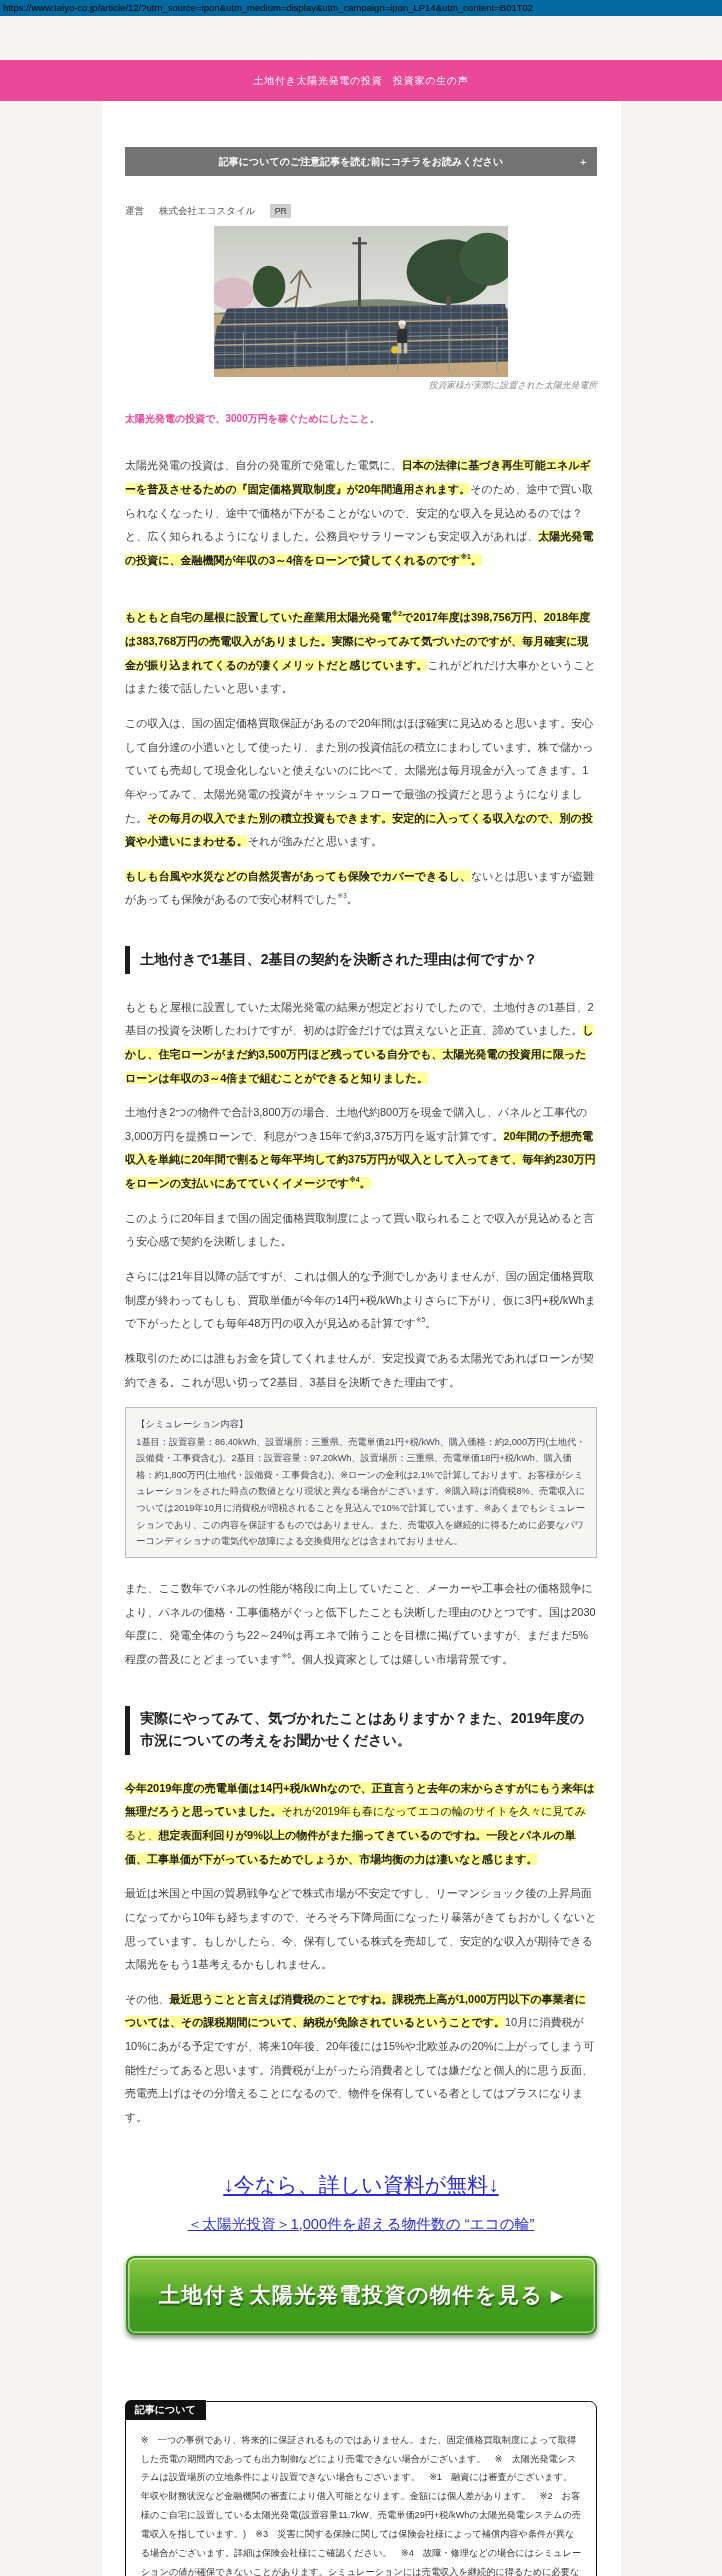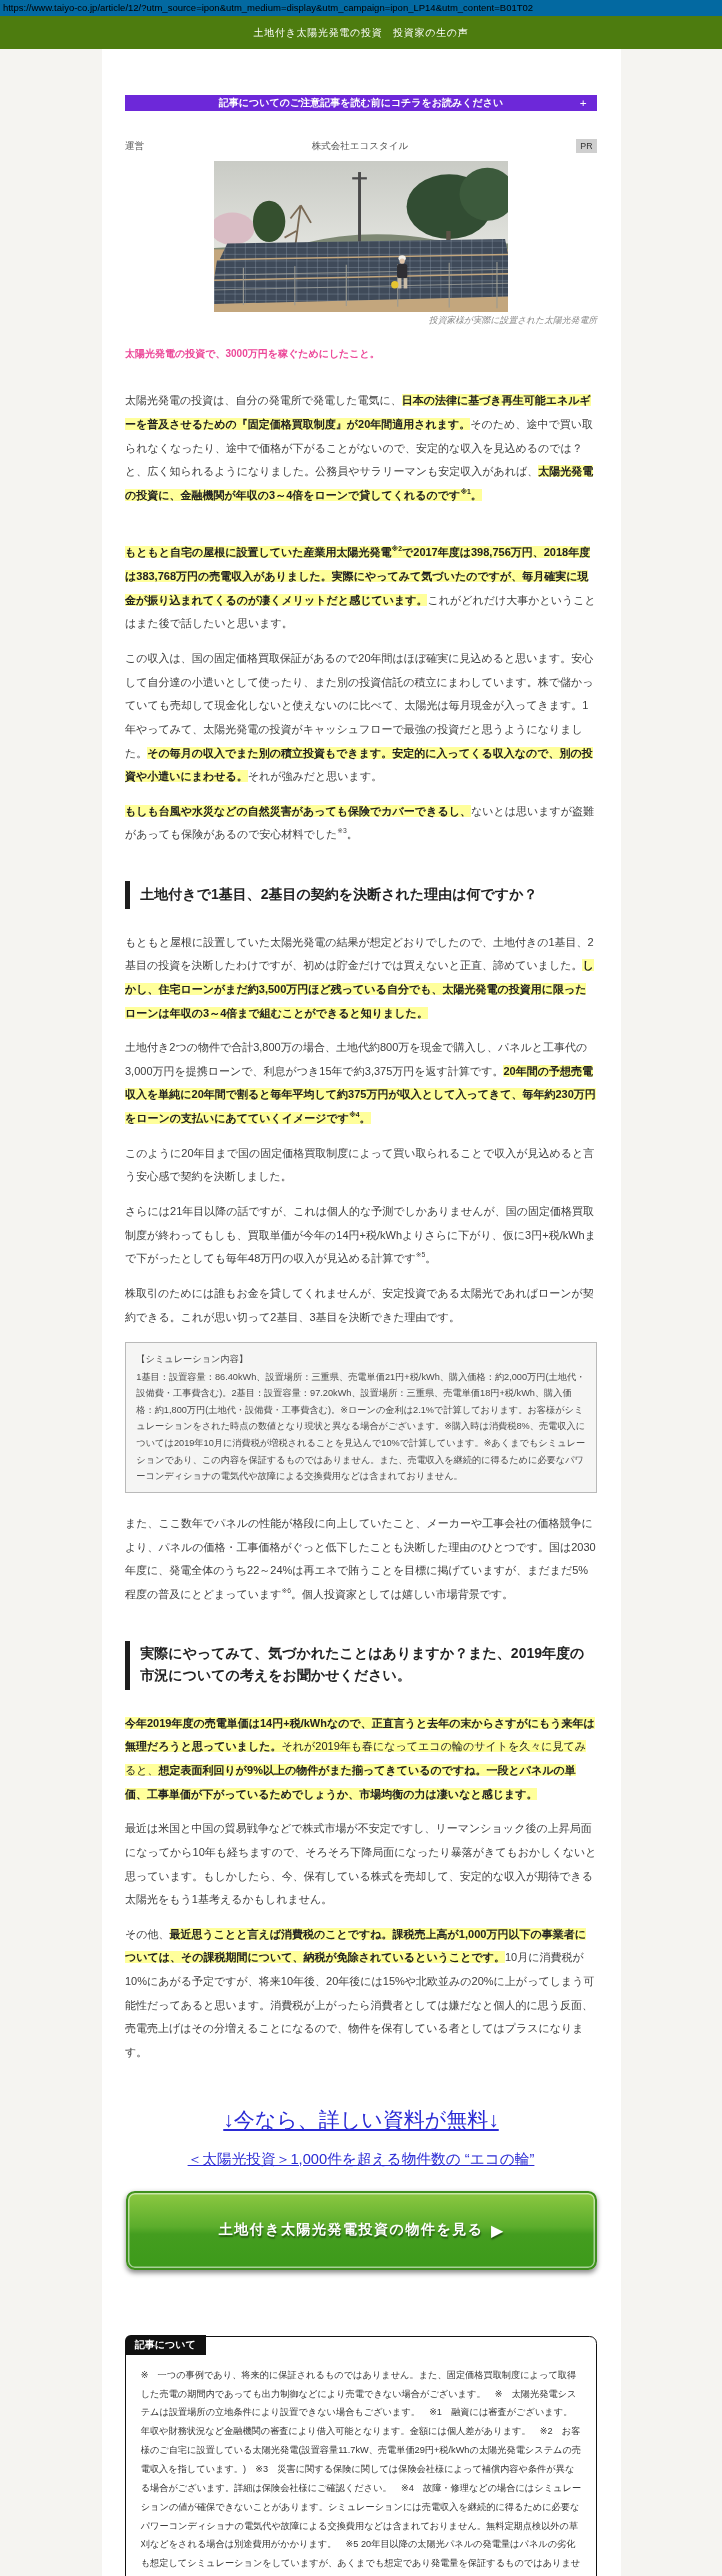--- a/index.html
+++ b/index.html
@@ -6,35 +6,35 @@
   body {
     width:722px; margin:0 auto; background:#f5f4f1;
     font-family:"Liberation Sans","DejaVu Sans",sans-serif;
     color:#3c3c3c;
   }
   .urlbar {
     background:#0369a1; font-size:9.5px; color:#000;
     padding:2.2px 2.9px 2.9px; white-space:nowrap; overflow:hidden;
   }
   .teal-header {
-    background:#4d7c0f; height:33px; display:flex;
-    align-items:center; justify-content:center;
+    background:#ec4899; height:41px; display:flex;
+    align-items:center; justify-content:center;margin-top:44px;
   }
   .teal-header span { color:#fff; font-size:10px; letter-spacing:0.7px; }
   .card {
     width:519px; margin:0 auto; background:#fff;
     padding:46px 23.5px 29px;
   }
   .notice {
-    position:relative; background:#6d28d9; color:#fff; height:16px;
+    position:relative; background:#737373; color:#fff; height:29px;
     display:flex; align-items:center; justify-content:center;
     font-size:10px; font-weight:bold; cursor:pointer; margin-bottom:28px;
   }
   .notice .plus { position:absolute; right:10.3px; top:50%; transform:translateY(-50%); font-weight:normal; font-size:11.8px; }
-  .meta { font-size:9.5px; color:#555; margin-bottom:7.3px; display:flex; align-items:center; gap:24px;justify-content:space-between; }
+  .meta { font-size:9.5px; color:#555; margin-bottom:7.3px; display:flex; align-items:center; gap:15px; }
   .meta .pr { background:#cfcfcf; color:#333; font-size:8.8px; padding:2.2px 4.4px; }
   h1 { font-size:17.6px; line-height:1.45; color:#333; font-weight:bold; margin-bottom:4.4px; }
   .photo-wrap { margin-bottom:20.6px; }
   .photo { width:294px; height:151px; margin:0 auto; display:block; }
   .photo svg { display:block; width:294px; height:151px; }
   .caption { text-align:right; font-size:8.8px; color:#888; margin-top:2.9px;font-style:italic; }
   h2 { font-size:10px; color:#ec4899; font-weight:bold; margin:19px 0 28px; }
   .body-p { font-size:11px; line-height:2.15; margin-bottom:11px; }
   .hl { background:#ffff9b; font-weight:bold; color:#222; }
   .hl.light { font-weight:normal; }
@@ -56,21 +56,21 @@
   .cta2 { font-size:14.7px; margin-bottom:22px; }
   .green-btn {
     display:flex; align-items:center; justify-content:center; gap:7.3px;
     width:471px; height:79px; margin:0 auto;
     background:linear-gradient(#8cc841 0%, #5cad2c 45%, #449d1f 55%, #3d9a1a 100%);
     border:2.2px solid #3f901d; border-radius:8.8px;
     box-shadow:0 2.9px 5.1px rgba(0,0,0,.45), inset 0 0 0 1.5px rgba(255,255,255,.55);
     cursor:pointer;
   }
   .green-btn span {
-    color:#fff; font-size:14px; font-weight:bold; letter-spacing:1.5px;
+    color:#fff; font-size:21px; font-weight:bold; letter-spacing:1.5px;
     text-shadow:0.7px 1.5px 1.5px rgba(0,0,0,.45);
   }
   .green-btn .arrow { font-size:16px; letter-spacing:0; }
   .notes {
     position:relative; border:1.5px solid #111; border-radius:7.3px;
     margin-top:66px; padding:29px 14.7px 13.2px;
   }
   .notes-label {
     position:absolute; top:-1.5px; left:-1.5px; background:#111; color:#fff;
     font-size:10px; font-weight:bold; padding:2.9px 10.3px; border-top-left-radius:5.9px;

